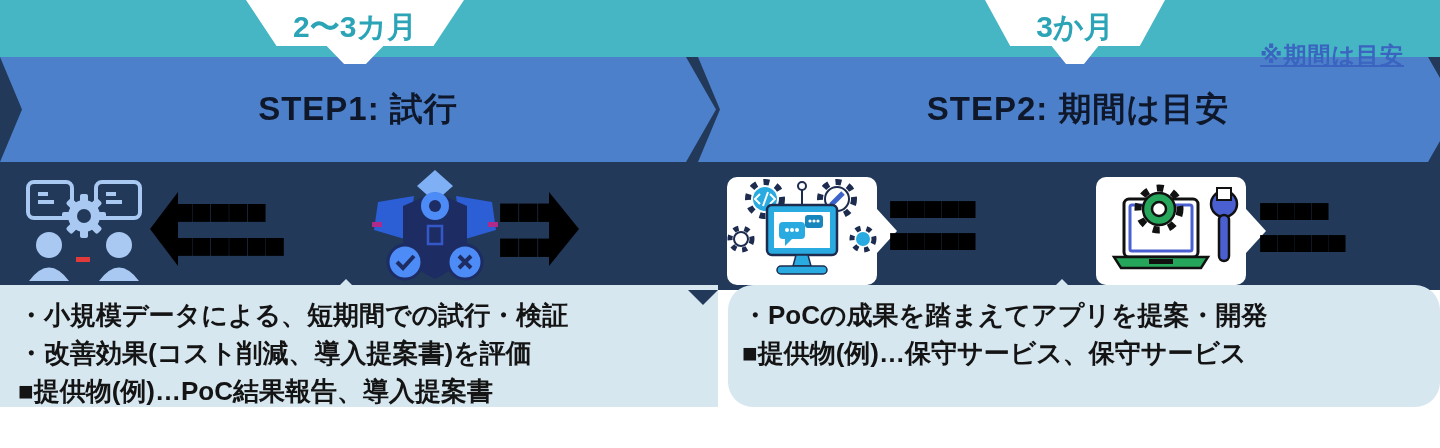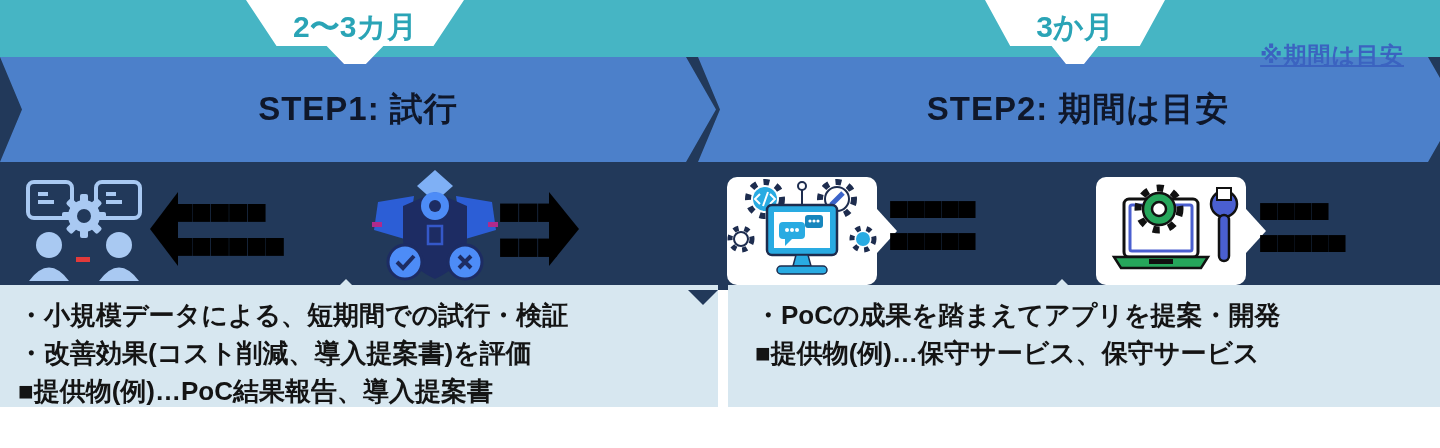--- a/index.html
+++ b/index.html
@@ -53,21 +53,21 @@
   .tri-left{width:0;height:0;border-top:37px solid transparent;border-bottom:37px solid transparent;
     border-right:28px solid #000;margin-right:-6px;}
   .tri-right{width:0;height:0;border-top:37px solid transparent;border-bottom:37px solid transparent;
     border-left:30px solid #000;margin-left:-6px;}
   
   .desc-panel{
     position:absolute;top:285px;height:122px;background:#d7e7f0;
     box-sizing:border-box;padding:11px 0 0 18px;
   }
   .desc-panel.p1{left:0;width:718px;}
-  .desc-panel.p2{left:728px;width:712px;padding-left:27px;}
+  .desc-panel.p2{left:728px;width:712px;padding-left:14px;border-radius:25px;}
   .desc-line{color:#141414;font-size:26px;font-weight:600;line-height:38px;white-space:nowrap;}
   .panel-notch{
     position:absolute;top:279px;width:0;height:0;z-index:3;
     border-left:14px solid transparent;border-right:14px solid transparent;
     border-bottom:14px solid #d7e7f0;
   }
   .panel-notch.n1{left:332px;}
   .panel-notch.n2{left:1048px;}
   .navy-wedge{
     position:absolute;left:688px;top:290px;width:0;height:0;z-index:4;

